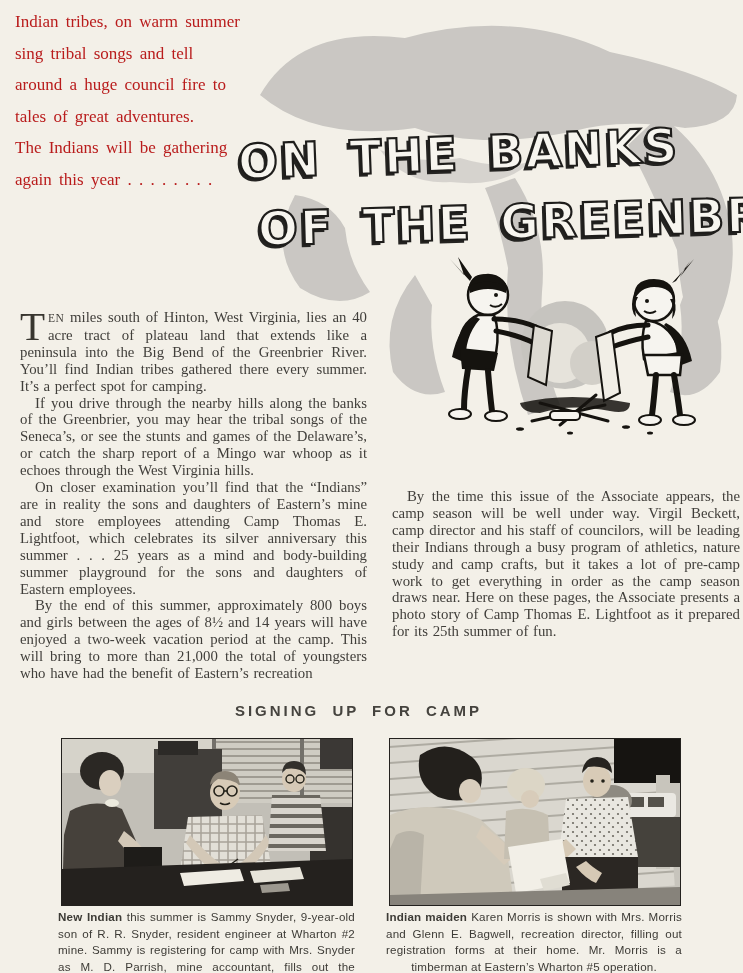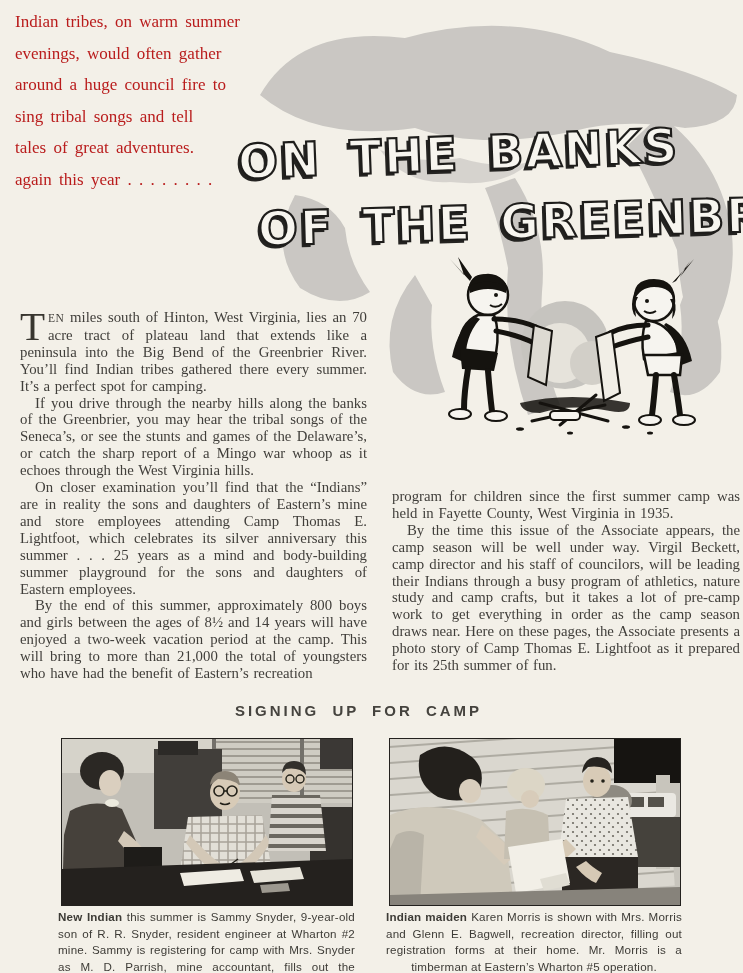--- a/index.html
+++ b/index.html
@@ -74,24 +74,24 @@
   #caption-right{left:386px; width:296px;}
   .cap-lead{font-weight:bold;}
 </style>
 </head>
 <body>
 
 <div id="page">
 
   <div id="intro">
     <span class="iline">Indian tribes, on warm summer</span>
-    <span class="iline">evenings, would often gather</span>
+    <span class="iline">sing tribal songs and tell</span>
     <span class="iline">around a huge council fire to</span>
-    <span class="iline">sing tribal songs and tell</span>
     <span class="iline">tales of great adventures.</span>
+    <span class="iline">The Indians will be gathering</span>
     <span class="iline">again this year . . . . . . . .</span>
   </div>
 
   <svg id="smoke-svg" width="513" height="470" viewBox="0 0 513 470">
     <g fill="#c3c1bd" opacity="0.85" stroke="none">
       <path d="M30,95 Q70,25 175,38 Q285,8 380,52 Q465,70 507,95 Q505,125 455,128 Q390,118 340,132 Q250,150 185,128 Q85,142 30,95 Z"></path>
       <path d="M430,115 Q492,160 502,235 Q508,300 468,355 Q450,300 447,250 Q420,185 398,145 Z"></path>
       <path d="M65,195 Q38,245 70,288 Q108,312 140,292 Q118,262 115,228 Q100,200 65,195 Z"></path>
       <path d="M285,178 Q318,230 312,292 Q308,352 330,405 L298,415 Q272,340 278,268 Q268,218 255,188 Z"></path>
       <path d="M185,275 Q150,318 163,372 Q185,402 215,392 Q198,348 202,305 Z"></path>
@@ -158,28 +158,27 @@
       <path d="M256,122 Q254,146 252,162" stroke="#15130f" stroke-width="6" fill="none" stroke-linecap="round"></path>
       <path d="M274,122 Q278,146 280,162" stroke="#15130f" stroke-width="6" fill="none" stroke-linecap="round"></path>
       <ellipse cx="250" cy="167" rx="11" ry="5" fill="#f6f4ef" stroke="#15130f" stroke-width="2"></ellipse>
       <ellipse cx="284" cy="167" rx="11" ry="5" fill="#f6f4ef" stroke="#15130f" stroke-width="2"></ellipse>
     </g>
 
     <path d="M120,150 Q170,138 230,150 Q230,162 210,158 Q170,150 140,160 Q122,160 120,150 Z" fill="#15130f" opacity="0.85"></path>
   </svg>
 
   <div id="col-left" class="column">
-    <p><span class="dropcap">T</span><span class="smallcaps">EN</span><span> miles south of Hinton, West Virginia, lies an 70 acre tract of plateau land that extends like a peninsula into the Big Bend of the Greenbrier River. You’ll find Indian tribes gathered there every summer. It’s a perfect spot for camping.</span></p>
+    <p><span class="dropcap">T</span><span class="smallcaps">EN</span><span> miles south of Hinton, West Virginia, lies an 40 acre tract of plateau land that extends like a peninsula into the Big Bend of the Greenbrier River. You’ll find Indian tribes gathered there every summer. It’s a perfect spot for camping.</span></p>
     <p class="indent">If you drive through the nearby hills along the banks of the Greenbrier, you may hear the tribal songs of the Seneca’s, or see the stunts and games of the Delaware’s, or catch the sharp report of a Mingo war whoop as it echoes through the West Virginia hills.</p>
     <p class="indent">On closer examination you’ll find that the “Indians” are in reality the sons and daughters of Eastern’s mine and store employees attending Camp Thomas E. Lightfoot, which celebrates its silver anniversary this summer . . . 25 years as a mind and body-building summer playground for the sons and daughters of Eastern employees.</p>
     <p class="indent">By the end of this summer, approximately 800 boys and girls between the ages of 8½ and 14 years will have enjoyed a two-week vacation period at the camp. This will bring to more than 21,000 the total of youngsters who have had the benefit of Eastern’s recreation</p>
   </div>
 
   <div id="col-right" class="column">
-    <p>program for children since the first summer camp was held in Fayette County, West Virginia in 1935.</p>
     <p class="indent">By the time this issue of the Associate appears, the camp season will be well under way. Virgil Beckett, camp director and his staff of councilors, will be leading their Indians through a busy program of athletics, nature study and camp crafts, but it takes a lot of pre-camp work to get everything in order as the camp season draws near. Here on these pages, the Associate presents a photo story of Camp Thomas E. Lightfoot as it prepared for its 25th summer of fun.</p>
   </div>
 
   <div id="section-heading">SIGNING UP FOR CAMP</div>
 
   <div id="photo-left" class="photo">
     <svg width="290" height="166" viewBox="0 0 290 166">
       <defs>
         <pattern id="plaid" width="9" height="9" patternUnits="userSpaceOnUse">
           <rect width="9" height="9" fill="#e2dfd7"></rect>

